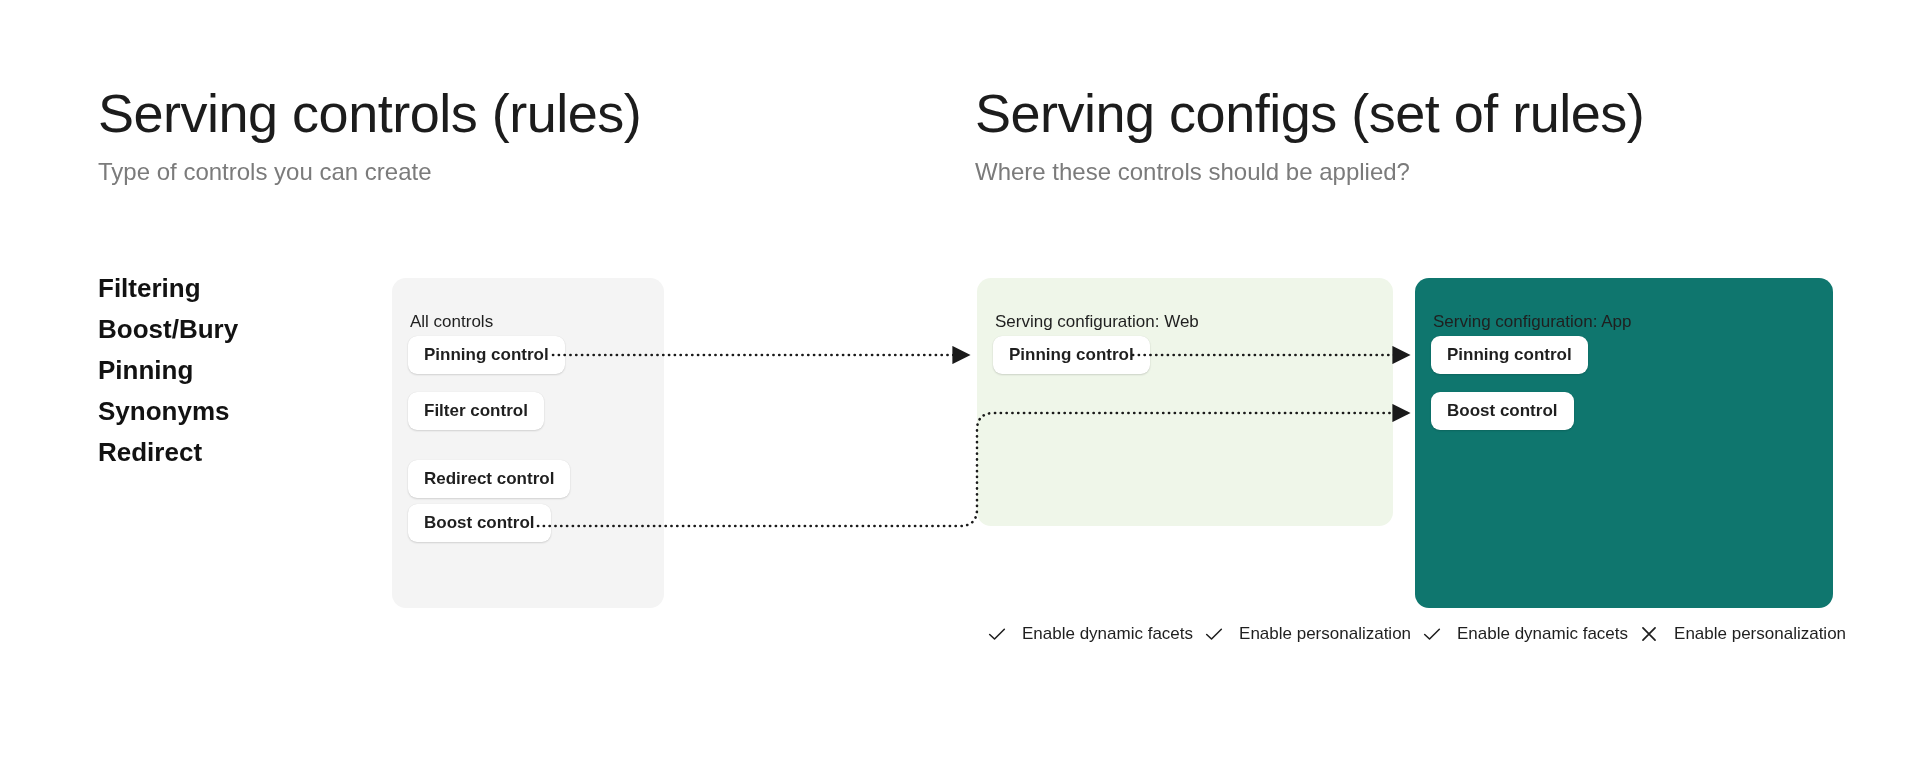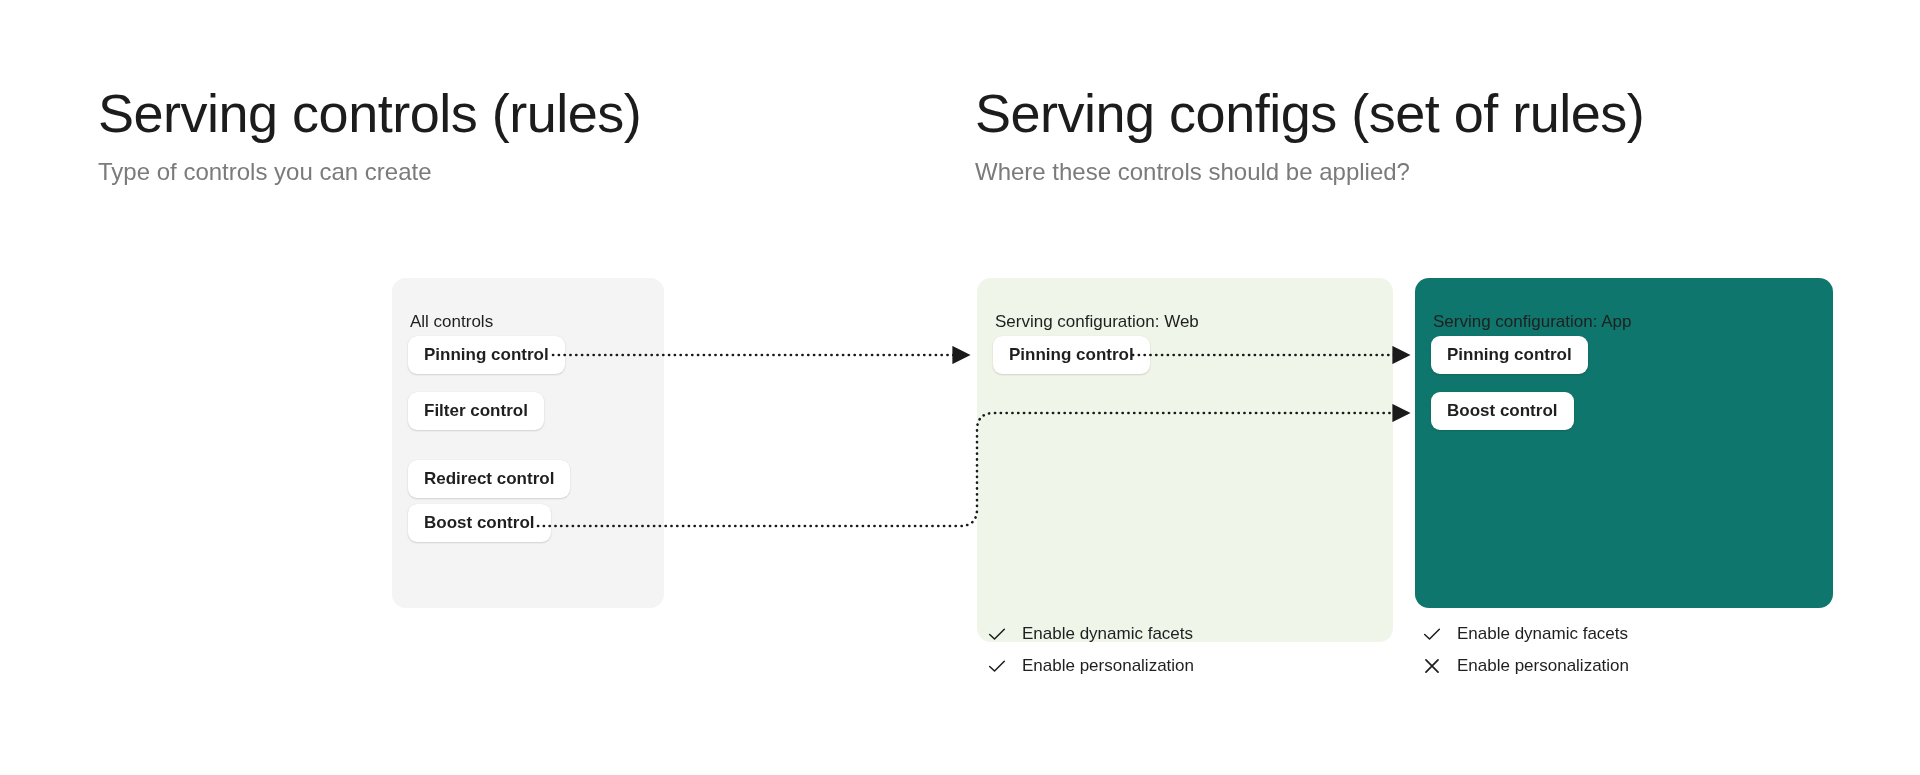--- a/index.html
+++ b/index.html
@@ -81,21 +81,21 @@
     left: 392px;
     top: 278px;
     width: 272px;
     height: 330px;
     background: #f4f4f4;
   }
   #card-config-web {
     left: 977px;
     top: 278px;
     width: 416px;
-    height: 364px;
+    height: 248px;
     background: #eff6e9;
   }
   #card-config-app {
     left: 1415px;
     top: 278px;
     width: 418px;
     height: 330px;
     background: #0f766e;
   }
 
@@ -126,21 +126,21 @@
   #chip-web-0 { top: 58px; }
 
   #card-config-app .chip { left: 16px; }
   #chip-app-0 { top: 58px; }
   #chip-app-1 { top: 114px; }
 
   
   .flag-list {
     position: absolute;
     display: flex;
-    flex-direction: column;
+    flex-direction: row;
     gap: 10px;
   }
   #flags-web { left: 986px; top: 623px; }
   #flags-app { left: 1421px; top: 623px; }
 
   .flag-row {
     display: flex;
     align-items: center;
     gap: 14px;
     height: 22px;
@@ -176,20 +176,27 @@
   <div class="col-header" id="header-right">
     <div class="title">Serving configs (set of rules)</div>
     <div class="subtitle">Where these controls should be applied?</div>
   </div>
 
   <div class="col-header" id="header-left">
     <div class="title">Serving controls (rules)</div>
     <div class="subtitle">Type of controls you can create</div>
   </div>
 
+  <div id="control-type-list">
+    <div class="ct-item">Filtering</div>
+    <div class="ct-item">Boost/Bury</div>
+    <div class="ct-item">Pinning</div>
+    <div class="ct-item">Synonyms</div>
+    <div class="ct-item">Redirect</div>
+  </div>
 
   <div class="card" id="card-all-controls">
     <div class="card-title">All controls</div>
     <div class="chip" id="chip-all-0">Pinning control</div>
     <div class="chip" id="chip-all-1">Filter control</div>
     <div class="chip" id="chip-all-2">Redirect control</div>
     <div class="chip" id="chip-all-3">Boost control</div>
   </div>
 
   <div class="card" id="card-config-web">

